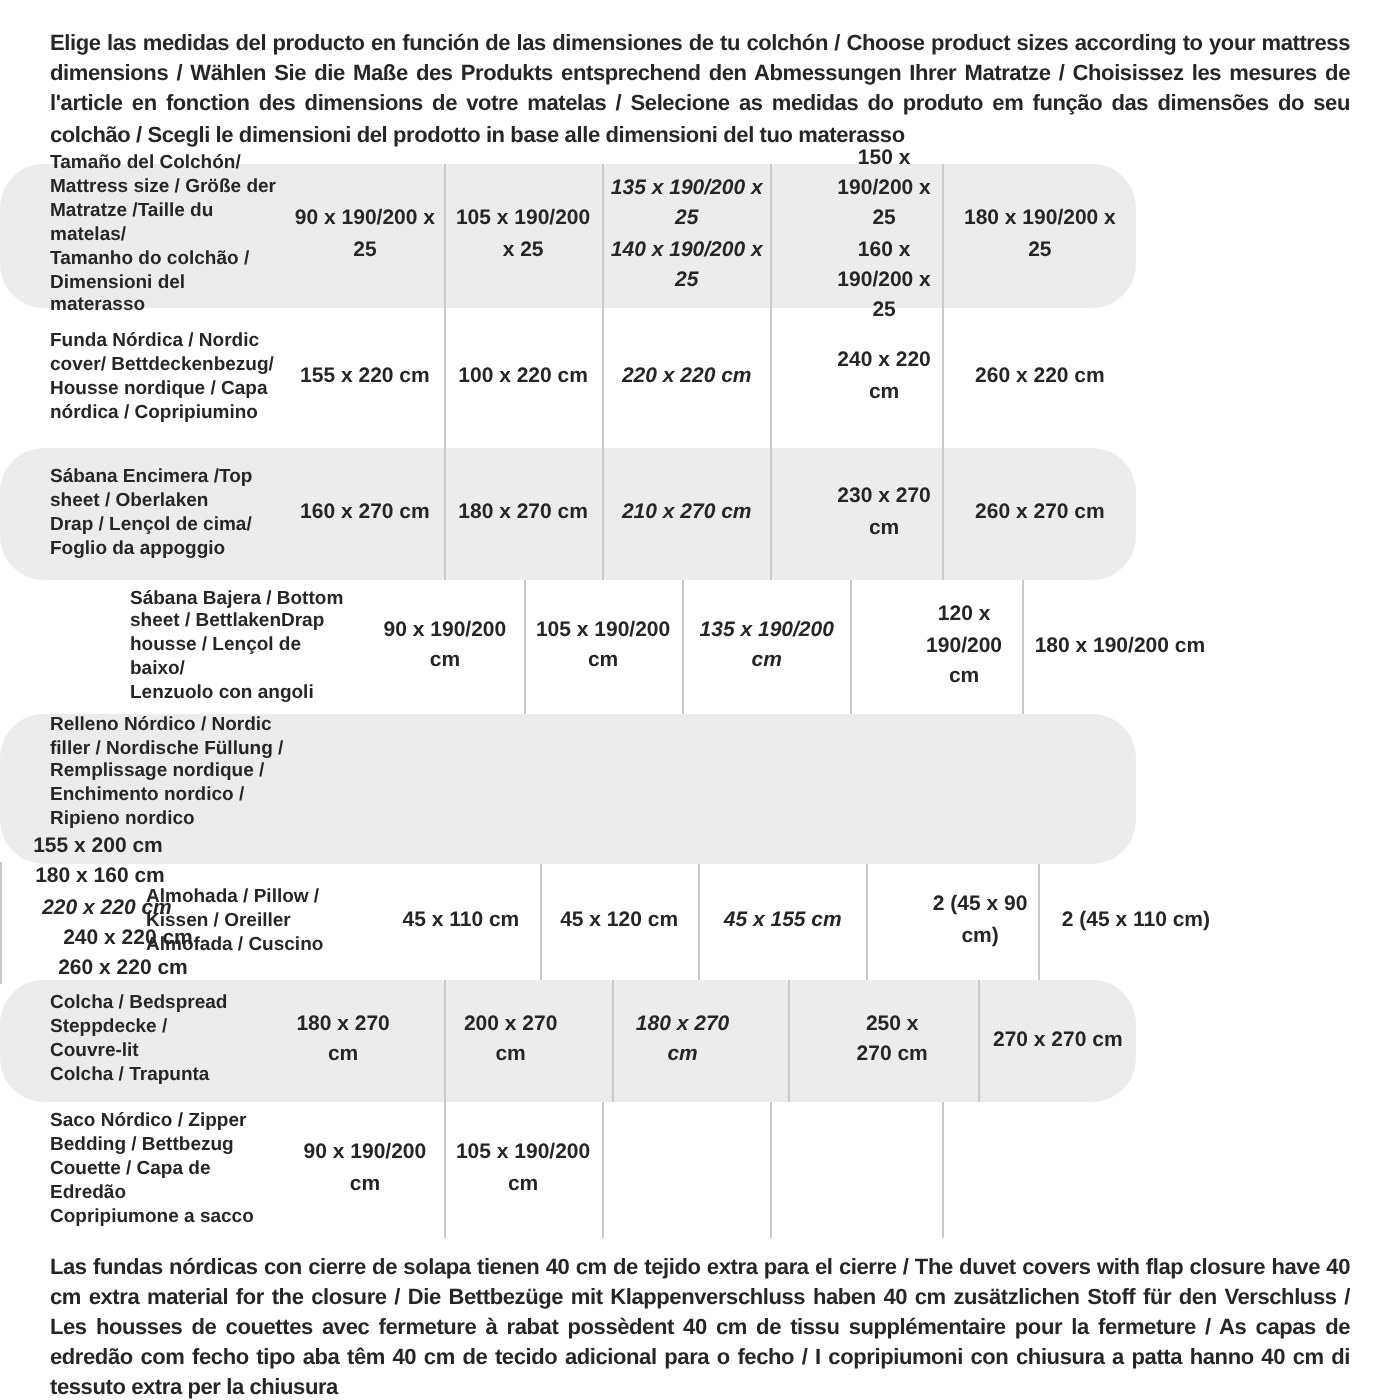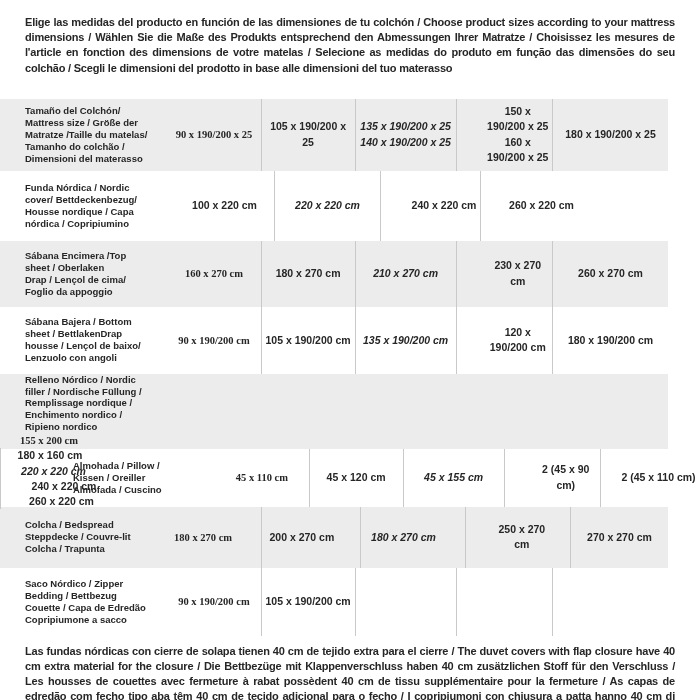--- a/index.html
+++ b/index.html
@@ -8,35 +8,35 @@
     background: #ffffff;
     font-family: "Liberation Sans", sans-serif;
     font-weight: bold;
     color: #262626;
     overflow: hidden;
   }
   .page { width: 700px; height: 700px; }
 
   .intro {
     margin: 0;
-    padding: 15px 25px 23px 25px;
+    padding: 15px 25px 6px 25px;
     font-size: 11px;
     line-height: 1.38;
     letter-spacing: -0.2px;
     text-align: justify;
   }
 
   .size-table { width: 700px; }
 
-  .row { display: flex; width: 668px; box-sizing: border-box; }
+  .row { display: flex; width: 568px; box-sizing: border-box; border-radius: 22px; }
   .row.alt { background: #ececec; }
   .row:nth-child(1) { height: 72px; }
   .row:nth-child(2) { height: 70px; }
   .row:nth-child(3) { height: 66px; }
-  .row:nth-child(4) { height: 67px; }
+  .row:nth-child(4) { height: 67px; margin-left: 40px; }
   .row:nth-child(5) { height: 75px; flex-direction: column; }
   .row:nth-child(6) { height: 58px; margin-left: 48px; }
   .row:nth-child(7) { height: 61px; gap: 19px; }
   .row:nth-child(8) { height: 68px; }
 
   .cell {
     display: flex;
     align-items: center;
     box-sizing: border-box;
     white-space: pre-line;
@@ -50,21 +50,21 @@
     justify-content: flex-start;
     text-align: left;
   }
   .cell.val {
     justify-content: center;
     text-align: center;
     font-size: 10.5px;
     line-height: 1.45;
     padding: 0 3px;
   }
-  .cell.v1 { width: 98px; font-family: Liberation Serif, serif; }
+  .cell.v1 { width: 98px; }
   .cell.v2 { width: 99px; }
   .cell.v3 { width: 106px; font-style: italic; }
   .cell.v4 { width: 100px; padding-left: 30px; }
   .cell.v5 { width: 122px; }
   .cell.val + .cell.val { border-left: 1px solid #c9c9c9; }
 
   .footnote {
     margin: 0;
     padding: 8px 25px 0 25px;
     font-size: 11px;
@@ -95,20 +95,21 @@
       <div class="cell val v4">150 x 190/200 x 25
 160 x 190/200 x 25</div>
       <div class="cell val v5">180 x 190/200 x 25</div>
     </div>
 
     <div class="row">
       <div class="cell label">Funda Nórdica /  Nordic
 cover/ Bettdeckenbezug/
 Housse nordique  / Capa
 nórdica / Copripiumino</div>
+      <div class="cell val v1">155 x 220 cm</div>
       <div class="cell val v2">100 x 220 cm</div>
       <div class="cell val v3">220 x 220 cm</div>
       <div class="cell val v4">240 x 220 cm</div>
       <div class="cell val v5">260 x 220 cm</div>
     </div>
 
     <div class="row alt">
       <div class="cell label">Sábana Encimera /Top
 sheet / Oberlaken
 Drap / Lençol de cima/

